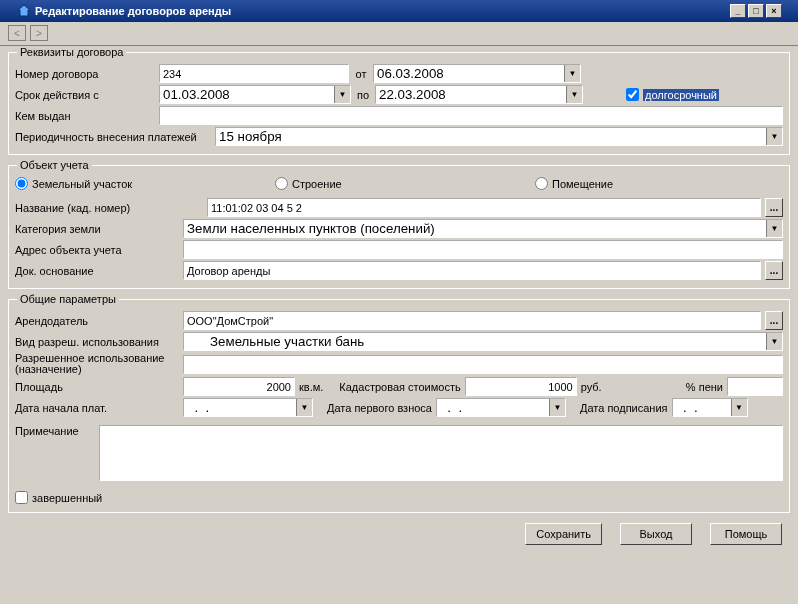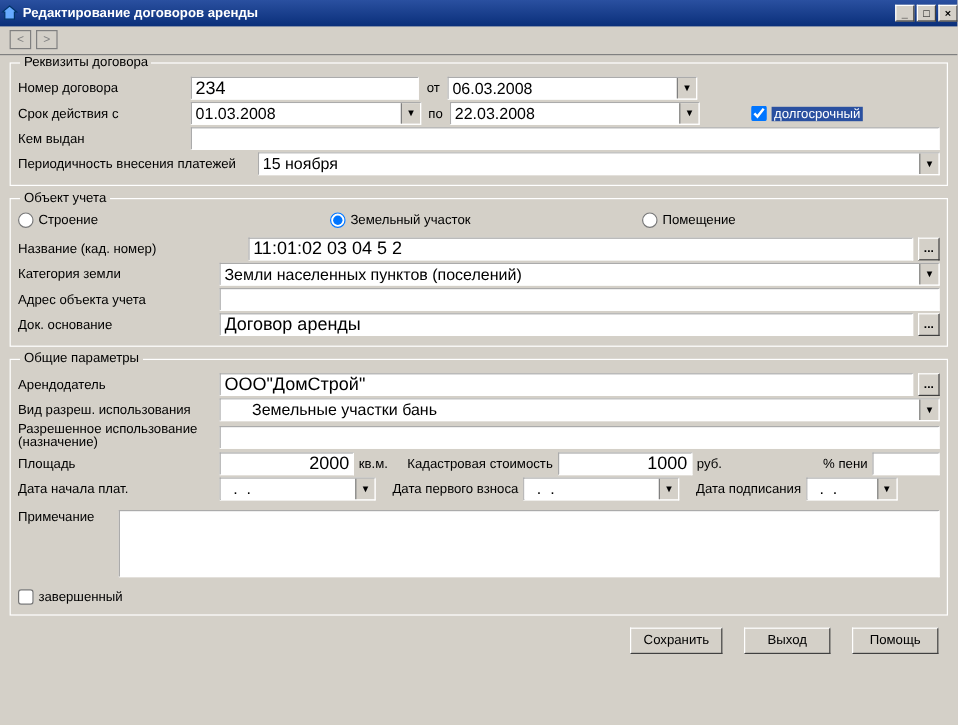--- a/index.html
+++ b/index.html
@@ -1,31 +1,31 @@
 <!DOCTYPE html>
 <html><head>
 <meta charset="utf-8">
 <style>
 * { box-sizing: border-box; margin: 0; padding: 0; }
 body { font-family: Tahoma, sans-serif; font-size: 11px; background: #d4d0c8; width: 798px; height: 604px; overflow: hidden; }
-.titlebar { background: linear-gradient(#2a50a0, #0a2f7a); color: #fff; height: 22px; display: flex; align-items: center; padding: 0 0; font-weight: bold; }
+.titlebar { background: linear-gradient(#2a50a0, #0a2f7a); color: #fff; height: 22px; display: flex; align-items: center; padding: 0 16px; font-weight: bold; }
 .titlebar .icon { width: 16px; height: 16px; margin-right: 3px; display: inline-flex; align-items: center; justify-content: center; }
 .titlebar .title { flex: 1; }
 .winbtns { display: flex; gap: 2px; }
 .winbtn { width: 16px; height: 14px; background: #d4d0c8; border: 1px solid #fff; border-right-color: #404040; border-bottom-color: #404040; font-size: 9px; display: flex; align-items: center; justify-content: center; color: #000; font-family: Arial; font-weight: bold; }
 .navbar { height: 24px; padding: 3px 8px; display: flex; gap: 4px; border-bottom: 1px solid #808080; }
 .navbtn { width: 18px; height: 16px; border: 1px solid #808080; background: #d4d0c8; display: flex; align-items: center; justify-content: center; font-size: 10px; color: #808080; }
 .content { padding: 0 8px 6px; }
 fieldset { border: 1px solid #808080; border-top-color: #fff; border-left-color: #fff; margin-bottom: 4px; padding: 4px 6px 6px; position: relative; }
 fieldset.groove { border: 1px groove #fff; }
 legend { font-size: 11px; padding: 0 3px; margin-left: 2px; }
 .row { display: flex; align-items: center; margin: 2px 0; gap: 4px; }
 .lbl { width: 140px; flex-shrink: 0; }
 .lbl2 { width: 164px; flex-shrink: 0; }
-input[type="text"] { border: 1px inset #fff; background: #fff; height: 19px; padding: 1px 3px; font-family: inherit; font-size: 15px; }
+input[type="text"] { border: 1px inset #fff; background: #fff; height: 19px; padding: 1px 3px; font-family: inherit; font-size: 11px; }
 .dd { display: inline-flex; border: 1px inset #fff; background: #fff; height: 19px; }
 .dd input { border: none; height: 17px; padding: 1px 3px; }
 .ddbtn { width: 16px; background: #d4d0c8; border-left: 1px solid #808080; display: flex; align-items: center; justify-content: center; font-size: 8px; }
 .ellbtn { width: 18px; height: 19px; background: #d4d0c8; border: 1px solid #fff; border-right-color: #404040; border-bottom-color: #404040; font-size: 10px; font-weight: bold; display: flex; align-items: center; justify-content: center; }
 .radio { display: flex; align-items: center; gap: 4px; }
 .radio input { margin: 0; }
 .chk { display: flex; align-items: center; gap: 4px; justify-content: space-between; }
 textarea { border: 1px inset #fff; background: #fff; font-family: inherit; font-size: 11px; padding: 2px 3px; resize: none; }
 .btnbar { display: flex; justify-content: flex-end; gap: 18px; padding: 6px 8px 0; }
 .btn { min-width: 72px; height: 22px; background: #d4d0c8; border: 1px solid #fff; border-right-color: #404040; border-bottom-color: #404040; font-family: inherit; font-size: 11px; padding: 0 10px; }
@@ -95,26 +95,26 @@
           <input style="flex: 1 1 0%;" value="15 ноября">
           <div class="ddbtn">▼</div>
         </div>
   </div>
 </fieldset>
 
 <fieldset class="groove">
   <legend>Объект учета</legend>
   <div class="row" style="justify-content:flex-start; gap:0; margin-bottom:8px;">
     <label class="radio" style="width:260px">
+          <input type="radio" name="ot" checked="" style="">
+          <span>Земельный участок</span>
+        </label>
+    <label class="radio" style="width:260px">
           <input type="radio" name="ot" style="">
           <span>Строение</span>
-        </label>
-    <label class="radio" style="width:260px">
-          <input type="radio" name="ot" checked="" style="">
-          <span>Земельный участок</span>
         </label>
     <label class="radio">
           <input type="radio" name="ot" style="">
           <span>Помещение</span>
         </label>
   </div>
   <div class="row">
     <span class="lbl2">Название (кад. номер)</span>
     <input type="text" style="flex: 1 1 0%; margin-left: 24px;" value="11:01:02 03 04 5 2">
     <div class="ellbtn">...</div>

